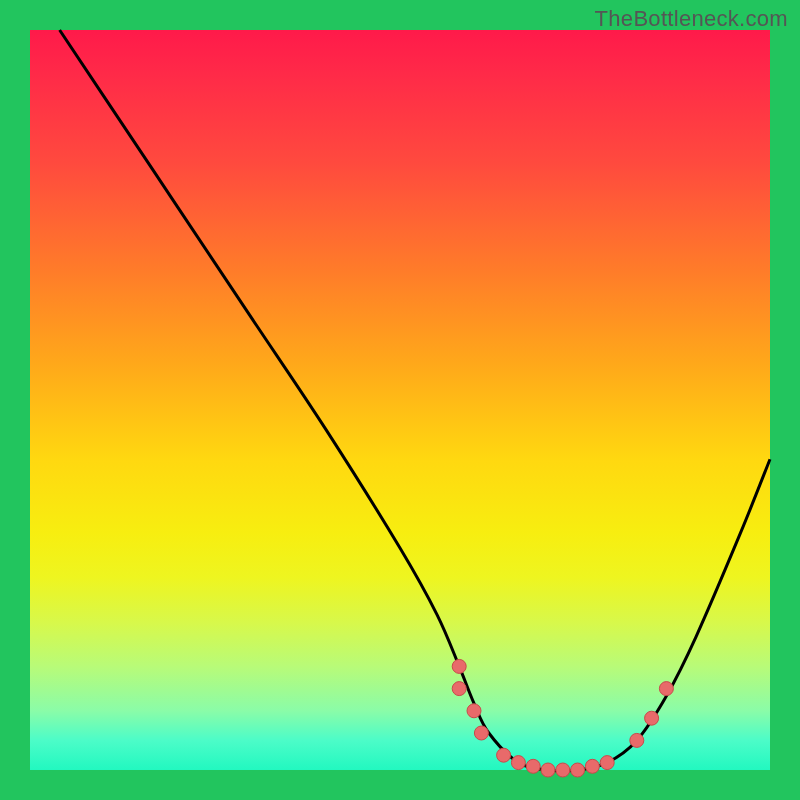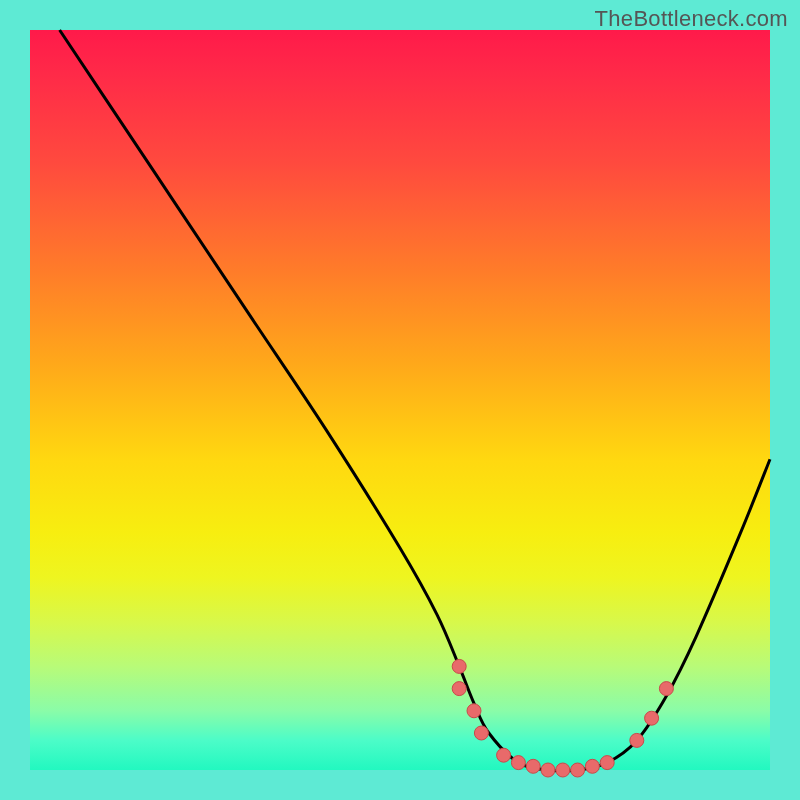--- a/index.html
+++ b/index.html
@@ -1,21 +1,21 @@
 <!DOCTYPE html>
 <html><head>
 <meta charset="utf-8">
 <style>
   * { margin: 0; padding: 0; box-sizing: border-box; }
   html, body { width: 800px; height: 800px; overflow: hidden; background: #000; }
   .container {
     width: 800px;
     height: 800px;
     position: relative;
-    background: #5eead4;
+    background: #22c55e;
   }
   .watermark {
     position: absolute;
     top: 6px;
     right: 12px;
     color: #555;
     font-family: Arial, Helvetica, sans-serif;
     font-size: 22px;
     font-weight: 500;
     letter-spacing: 0.3px;

